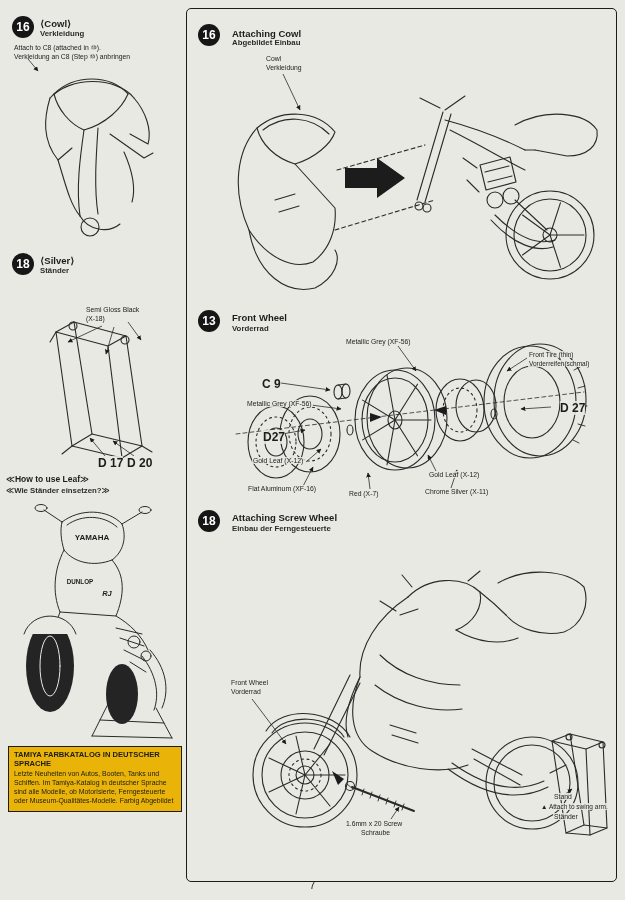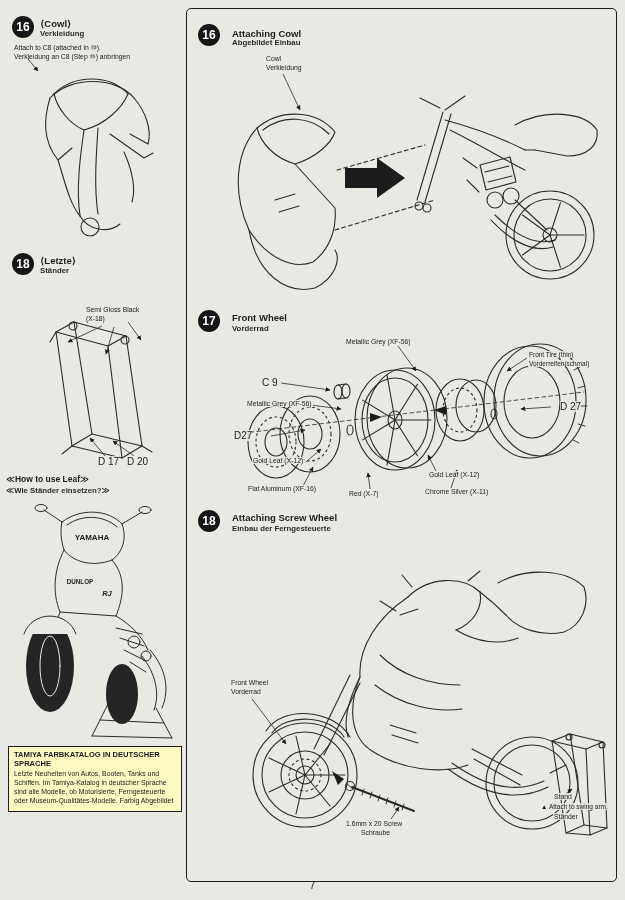--- a/index.html
+++ b/index.html
@@ -8,26 +8,26 @@
         font-family:"Liberation Sans","DejaVu Sans",sans-serif;color:#1c1c1c;overflow:hidden}
   .page svg{position:absolute;overflow:visible;z-index:1}
   #leaders{z-index:2;pointer-events:none}
   .badge{position:absolute;z-index:3;width:22px;height:22px;border-radius:50%;background:#161616;
          color:#fff;font-weight:bold;font-size:12px;display:flex;align-items:center;justify-content:center}
   .stitle{position:absolute;z-index:3;font-weight:bold;font-size:9.5px;white-space:nowrap}
   .ssub{position:absolute;z-index:3;font-weight:bold;font-size:7.8px;color:#2b2b2b;white-space:nowrap}
   .note{position:absolute;z-index:3;font-size:6.8px;line-height:1.3}
   .callout{position:absolute;z-index:3;font-size:6.8px;white-space:nowrap;
            background:rgba(233,233,227,.85);padding:0 1px}
-  .part{position:absolute;z-index:3;font-weight:normal;font-size:10px;white-space:nowrap;
+  .part{position:absolute;z-index:3;font-weight:bold;font-size:12px;white-space:nowrap;
         background:rgba(233,233,227,.85)}
   .mainbox{position:absolute;left:186px;top:8px;width:431px;height:874px;
            border:1.5px solid #1c1c1c;border-radius:5px;z-index:0}
   .catalog{position:absolute;z-index:3;left:8px;top:746px;width:174px;
-           border:1.5px solid #1c1c1c;background:#fef9c3}
+           border:1.5px solid #1c1c1c;background:#eab308}
   .cat-sec{padding:4px 5px 5px}
   .cat-sec + .cat-sec{border-top:1.5px solid #1c1c1c}
   .cat-title{font-weight:bold;font-size:7.6px;line-height:1.15;margin-bottom:2px}
   .cat-body{font-size:6.9px;line-height:1.28}
   .pageno{position:absolute;z-index:3;left:0;right:0;top:879px;text-align:center;font-size:10.5px}
   svg text{font-family:"Liberation Sans","DejaVu Sans",sans-serif}
 </style>
 </head>
 <body>
 
@@ -232,21 +232,21 @@
     </g>
   </svg>
 
   <div class="badge" style="left:12px;top:16px">16</div>
   <div class="stitle" style="left:40px;top:18px">⟨Cowl⟩</div>
   <div class="ssub" style="left:40px;top:29px">Verkleidung</div>
   <div class="note" style="left:14px;top:44px">Attach to C8 (attached in ⑩).</div>
   <div class="note" style="left:14px;top:53px">Verkleidung an C8 (Step ⑩) anbringen</div>
 
   <div class="badge" style="left:12px;top:253px">18</div>
-  <div class="stitle" style="left:40px;top:255px">⟨Letzte⟩</div>
+  <div class="stitle" style="left:40px;top:255px">⟨Silver⟩</div>
   <div class="ssub" style="left:40px;top:266px">Ständer</div>
   <div class="note" style="left:86px;top:306px;width:60px">Semi Gloss Black (X-18)</div>
   <div class="part" style="left:98px;top:456px">D 17</div>
   <div class="part" style="left:127px;top:456px">D 20</div>
 
   <div class="stitle" style="left:6px;top:474px;font-size:8.5px">≪How to use Leaf≫</div>
   <div class="ssub" style="left:6px;top:486px">≪Wie Ständer einsetzen?≫</div>
 
   <div class="catalog">
     <div class="cat-sec">
@@ -256,31 +256,31 @@
   </div>
 
   <div class="mainbox"></div>
 
   <div class="badge" style="left:198px;top:24px">16</div>
   <div class="stitle" style="left:232px;top:28px">Attaching Cowl</div>
   <div class="ssub" style="left:232px;top:38px">Abgebildet Einbau</div>
   <div class="callout" style="left:265px;top:55px">Cowl</div>
   <div class="callout" style="left:265px;top:64px">Verkleidung</div>
 
-  <div class="badge" style="left:198px;top:310px">17</div>
+  <div class="badge" style="left:198px;top:310px">13</div>
   <div class="stitle" style="left:232px;top:312px">Front Wheel</div>
   <div class="ssub" style="left:232px;top:324px">Vorderrad</div>
 
   <div class="callout" style="left:345px;top:338px">Metallic Grey (XF-56)</div>
   <div class="callout" style="left:528px;top:351px;font-size:6.5px">Front Tire (thin)</div>
   <div class="callout" style="left:528px;top:360px;font-size:6.5px">Vorderreifen(schmal)</div>
   <div class="part" style="left:262px;top:377px">C 9</div>
   <div class="callout" style="left:246px;top:400px">Metallic Grey (XF-56)</div>
   <div class="part" style="left:560px;top:401px">D 27</div>
-  <div class="part" style="left:234px;top:430px">D27</div>
+  <div class="part" style="left:263px;top:430px">D27</div>
   <div class="callout" style="left:252px;top:457px">Gold Leaf (X-12)</div>
   <div class="callout" style="left:247px;top:485px">Flat Aluminum (XF-16)</div>
   <div class="callout" style="left:348px;top:490px">Red (X-7)</div>
   <div class="callout" style="left:428px;top:471px">Gold Leaf (X-12)</div>
   <div class="callout" style="left:424px;top:488px">Chrome Silver (X-11)</div>
 
   <div class="badge" style="left:198px;top:510px">18</div>
   <div class="stitle" style="left:232px;top:512px">Attaching Screw Wheel</div>
   <div class="ssub" style="left:232px;top:524px">Einbau der Ferngesteuerte</div>
 

